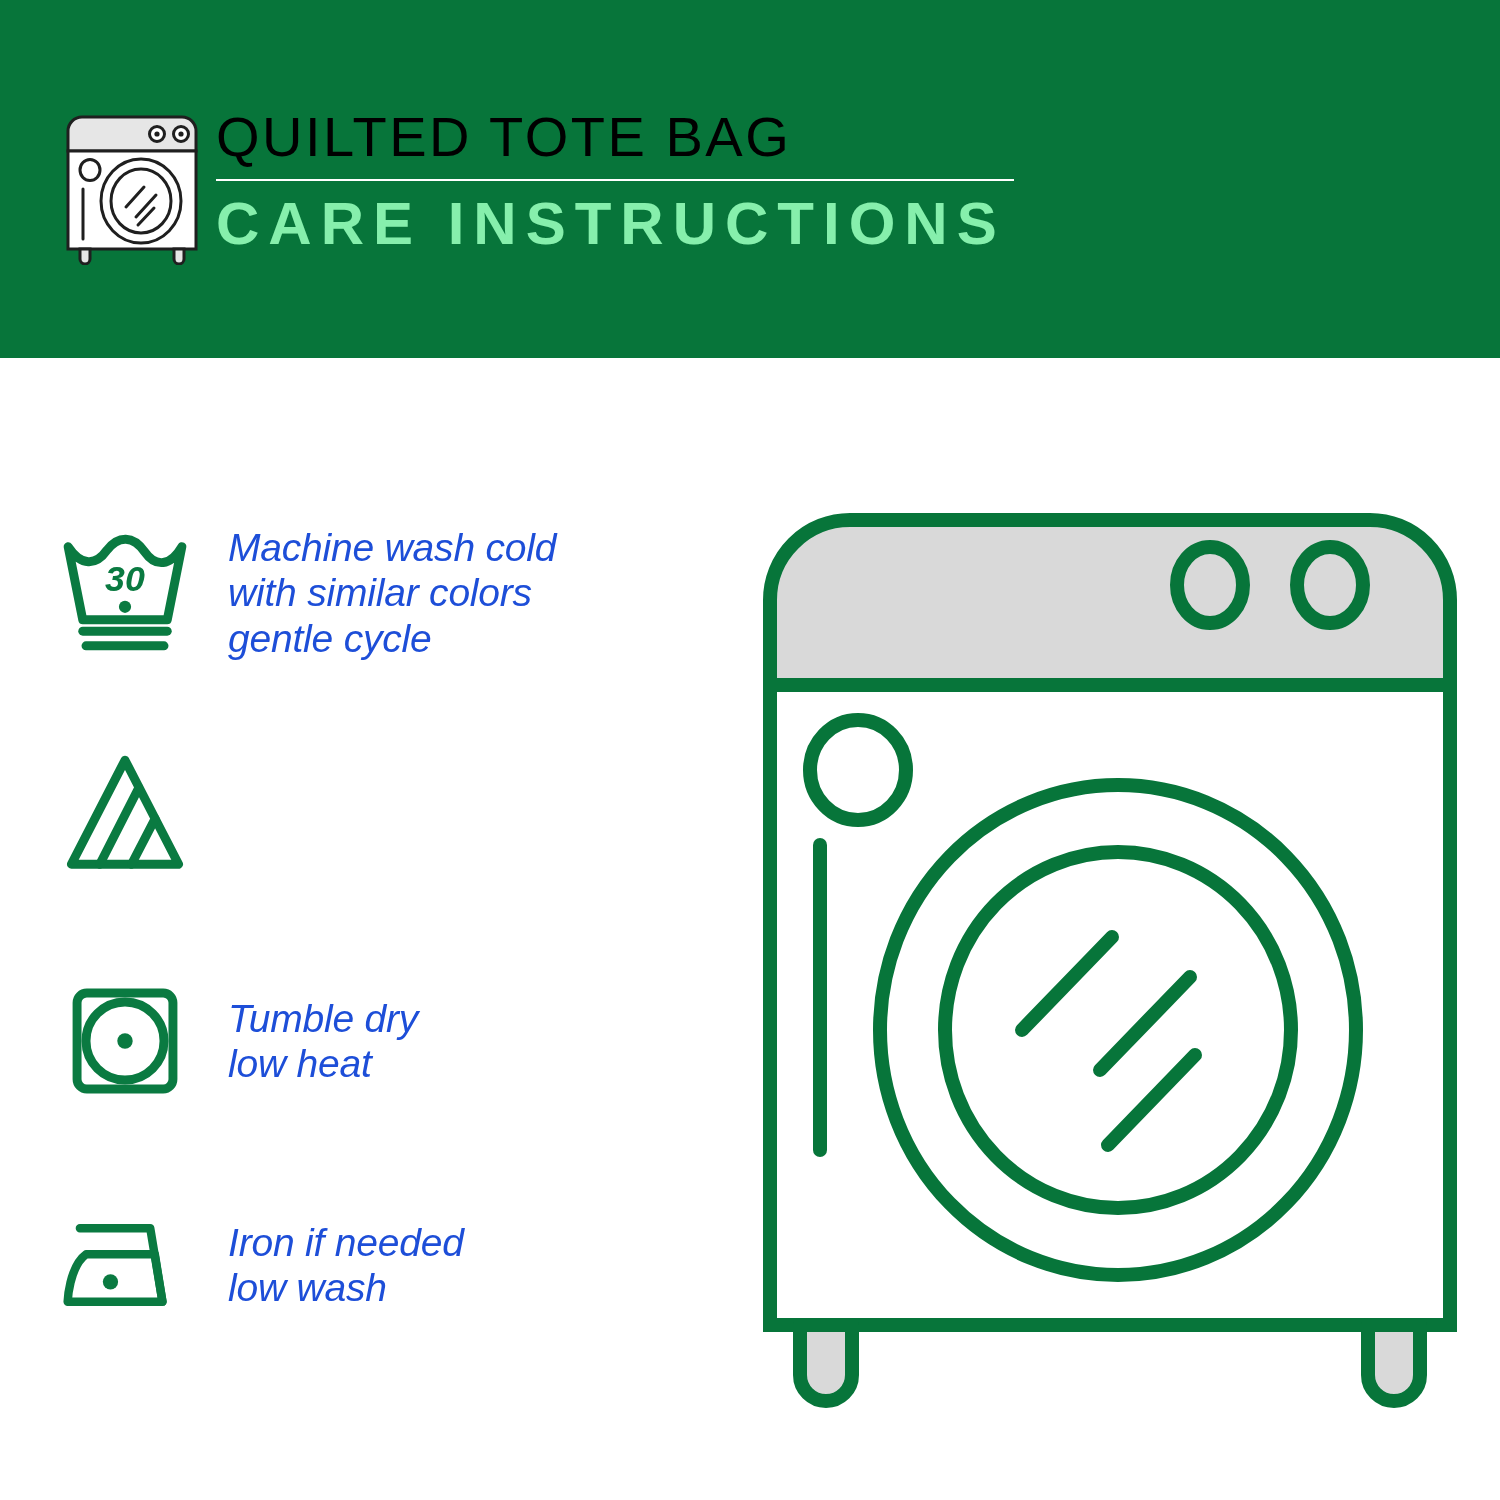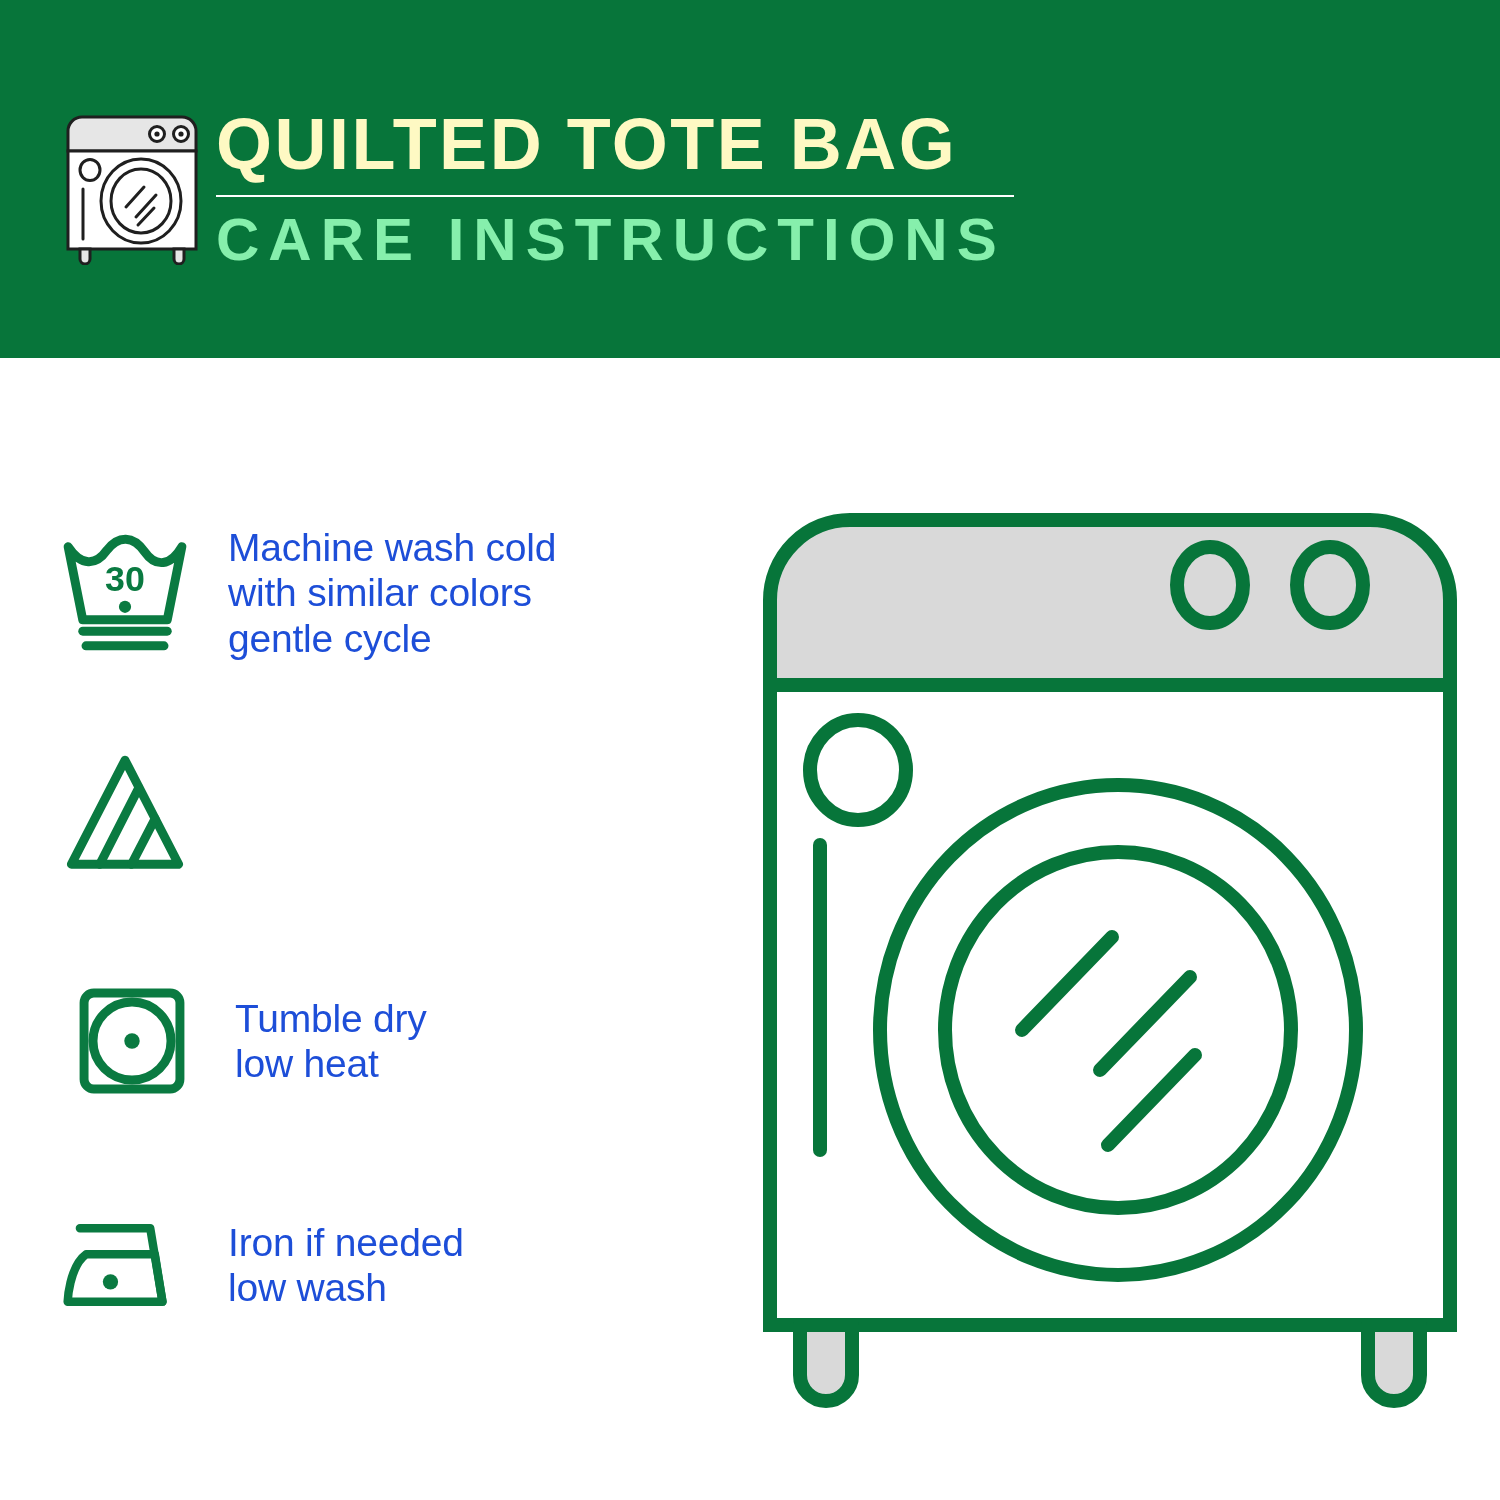--- a/index.html
+++ b/index.html
@@ -26,24 +26,24 @@
     position:absolute;
     left:62px; top:107px;
     width:140px; height:158px;
   }
   #header-text {
     position:absolute;
     left:216px; top:108px;
     width:800px;
   }
   #title-main {
-    font-size:72px;
-    font-weight:700;
+    font-size:56px;
+    font-weight:400;
     letter-spacing:2.5px;
-    color:#fef9c3;
+    color:#000000;
     line-height:1.02;
     white-space:nowrap;
   }
   #title-rule {
     width:798px; height:2px;
     background:#ffffff;
     margin:14px 0 12px 0;
   }
   #title-sub {
     font-size:60px;
@@ -51,32 +51,32 @@
     letter-spacing:9px;
     color:#86efac;
     line-height:1.02;
     white-space:nowrap;
   }
 
   
   #care-list {
     position:absolute;
     left:0; top:358px;
-    width:740px; height:928px;
+    width:740px; height:928px;font-style:italic;
   }
   .care-row {
     position:absolute;
     left:0;
     width:740px;
     display:flex;
     align-items:center;
   }
   .care-row.r0 { top:150px; height:170px; }
   .care-row.r1 { top:370px; height:170px; }
-  .care-row.r2 { top:598px; height:170px;padding-left:7px; }
+  .care-row.r2 { top:598px; height:170px; }
   .care-row.r3 { top:822px; height:170px; }
 
   .care-icon {
     width:190px;
     min-width:190px;
     height:170px;
     display:flex;
     align-items:center;
     justify-content:center;
     padding-left:60px;

